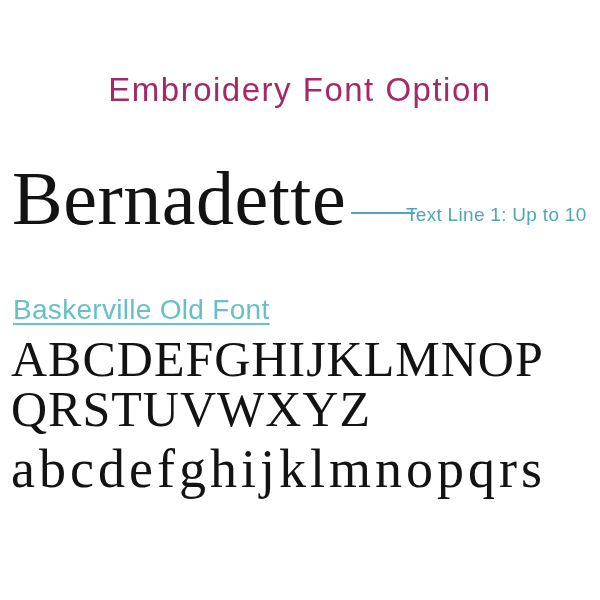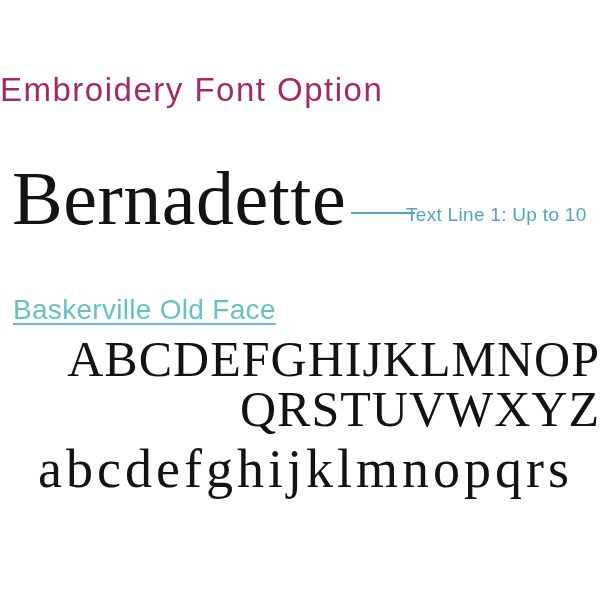--- a/index.html
+++ b/index.html
@@ -6,20 +6,21 @@
   html, body { width: 600px; height: 600px; }
   body {
     background: #ffffff;
     overflow: hidden;
     font-family: "Liberation Sans", sans-serif;
   }
   .page { position: relative; width: 600px; height: 600px; }
 
   .page-title {
     margin-top: 72px;
+    text-align: center;
     font-size: 33px;
     font-weight: 400;
     letter-spacing: 1.5px;
     line-height: 1.1;
     color: var(--color-title, #a62965);
   }
 
   .sample-row {
     position: relative;
     margin: 52px 0 0 12px;
@@ -66,44 +67,42 @@
     font-family: "Liberation Serif", serif;
     color: var(--color-sample-text, #131313);
     margin-left: 11px;
     white-space: nowrap;
   }
   .alphabet-upper {
     margin-top: 8px;
     font-size: 50px;
     line-height: 50px;
     letter-spacing: 1px;
-    text-align: right;
   }
   .alphabet-lower {
     margin-top: 12px;
     font-size: 54px;
     line-height: 46px;
     letter-spacing: 4px;
-    text-align: center;
   }
 </style>
 </head>
 <body>
 
 <div class="page">
 
   <h1 class="page-title">Embroidery Font Option</h1>
 
   <div class="sample-row">
     <span class="sample-text">Bernadette</span>
     <span class="leader-line"></span>
     <span class="annotation">Text Line 1: Up to 10</span>
   </div>
 
-  <a class="font-link">Baskerville Old Face</a>
+  <a class="font-link">Baskerville Old Font</a>
 
   <div class="alphabet alphabet-upper">
     <div>ABCDEFGHIJKLMNOP</div>
     <div>QRSTUVWXYZ</div>
   </div>
 
   <div class="alphabet alphabet-lower">
     <div>abcdefghijklmnopqrs</div>
   </div>
 

